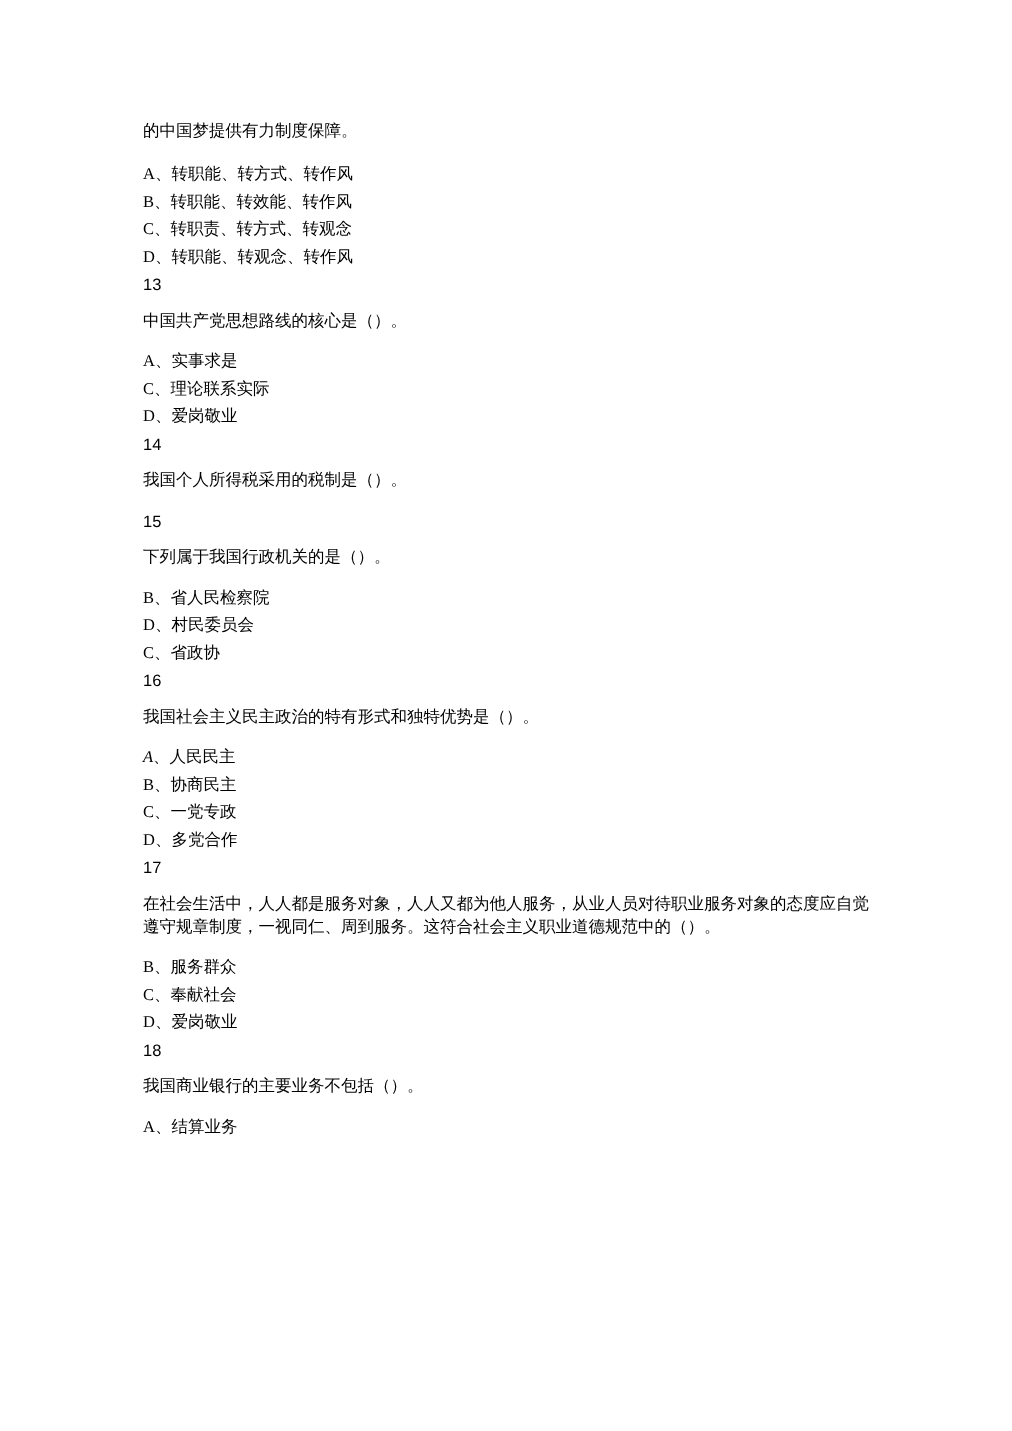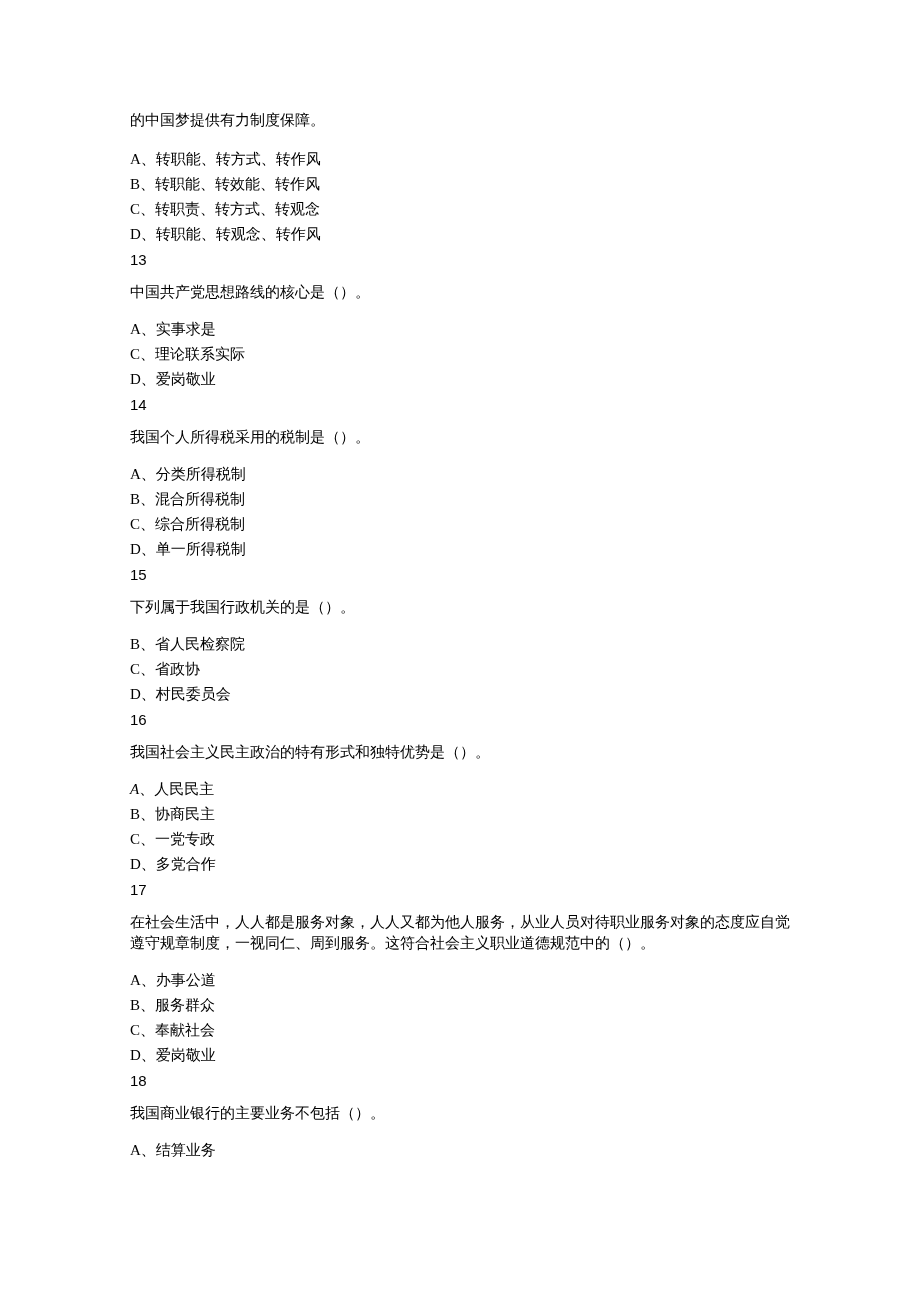--- a/index.html
+++ b/index.html
@@ -61,54 +61,47 @@
   <div class="options">
     <div class="option">A、实事求是</div>
     <div class="option">C、理论联系实际</div>
     <div class="option">D、爱岗敬业</div>
   </div>
 </div>
 
 <div class="question-block">
   <div class="question-number">14</div>
   <div class="question-stem">我国个人所得税采用的税制是（）。</div>
-  <div class="options">
-    <div class="option">A、分类所得税制</div>
-    <div class="option">B、混合所得税制</div>
-    <div class="option">C、综合所得税制</div>
-    <div class="option">D、单一所得税制</div>
-  </div>
 </div>
 
 <div class="question-block">
   <div class="question-number">15</div>
   <div class="question-stem">下列属于我国行政机关的是（）。</div>
   <div class="options">
     <div class="option">B、省人民检察院</div>
+    <div class="option">D、村民委员会</div>
     <div class="option">C、省政协</div>
-    <div class="option">D、村民委员会</div>
   </div>
 </div>
 
 <div class="question-block">
   <div class="question-number">16</div>
   <div class="question-stem">我国社会主义民主政治的特有形式和独特优势是（）。</div>
   <div class="options">
     <div class="option"><span class="italic-a">A</span><span>、人民民主</span></div>
     <div class="option">B、协商民主</div>
     <div class="option">C、一党专政</div>
     <div class="option">D、多党合作</div>
   </div>
 </div>
 
 <div class="question-block">
   <div class="question-number">17</div>
   <div class="question-stem">在社会生活中，人人都是服务对象，人人又都为他人服务，从业人员对待职业服务对象的态度应自觉遵守规章制度，一视同仁、周到服务。这符合社会主义职业道德规范中的（）。</div>
   <div class="options">
-    <div class="option">A、办事公道</div>
     <div class="option">B、服务群众</div>
     <div class="option">C、奉献社会</div>
     <div class="option">D、爱岗敬业</div>
   </div>
 </div>
 
 <div class="question-block">
   <div class="question-number">18</div>
   <div class="question-stem">我国商业银行的主要业务不包括（）。</div>
   <div class="options">

